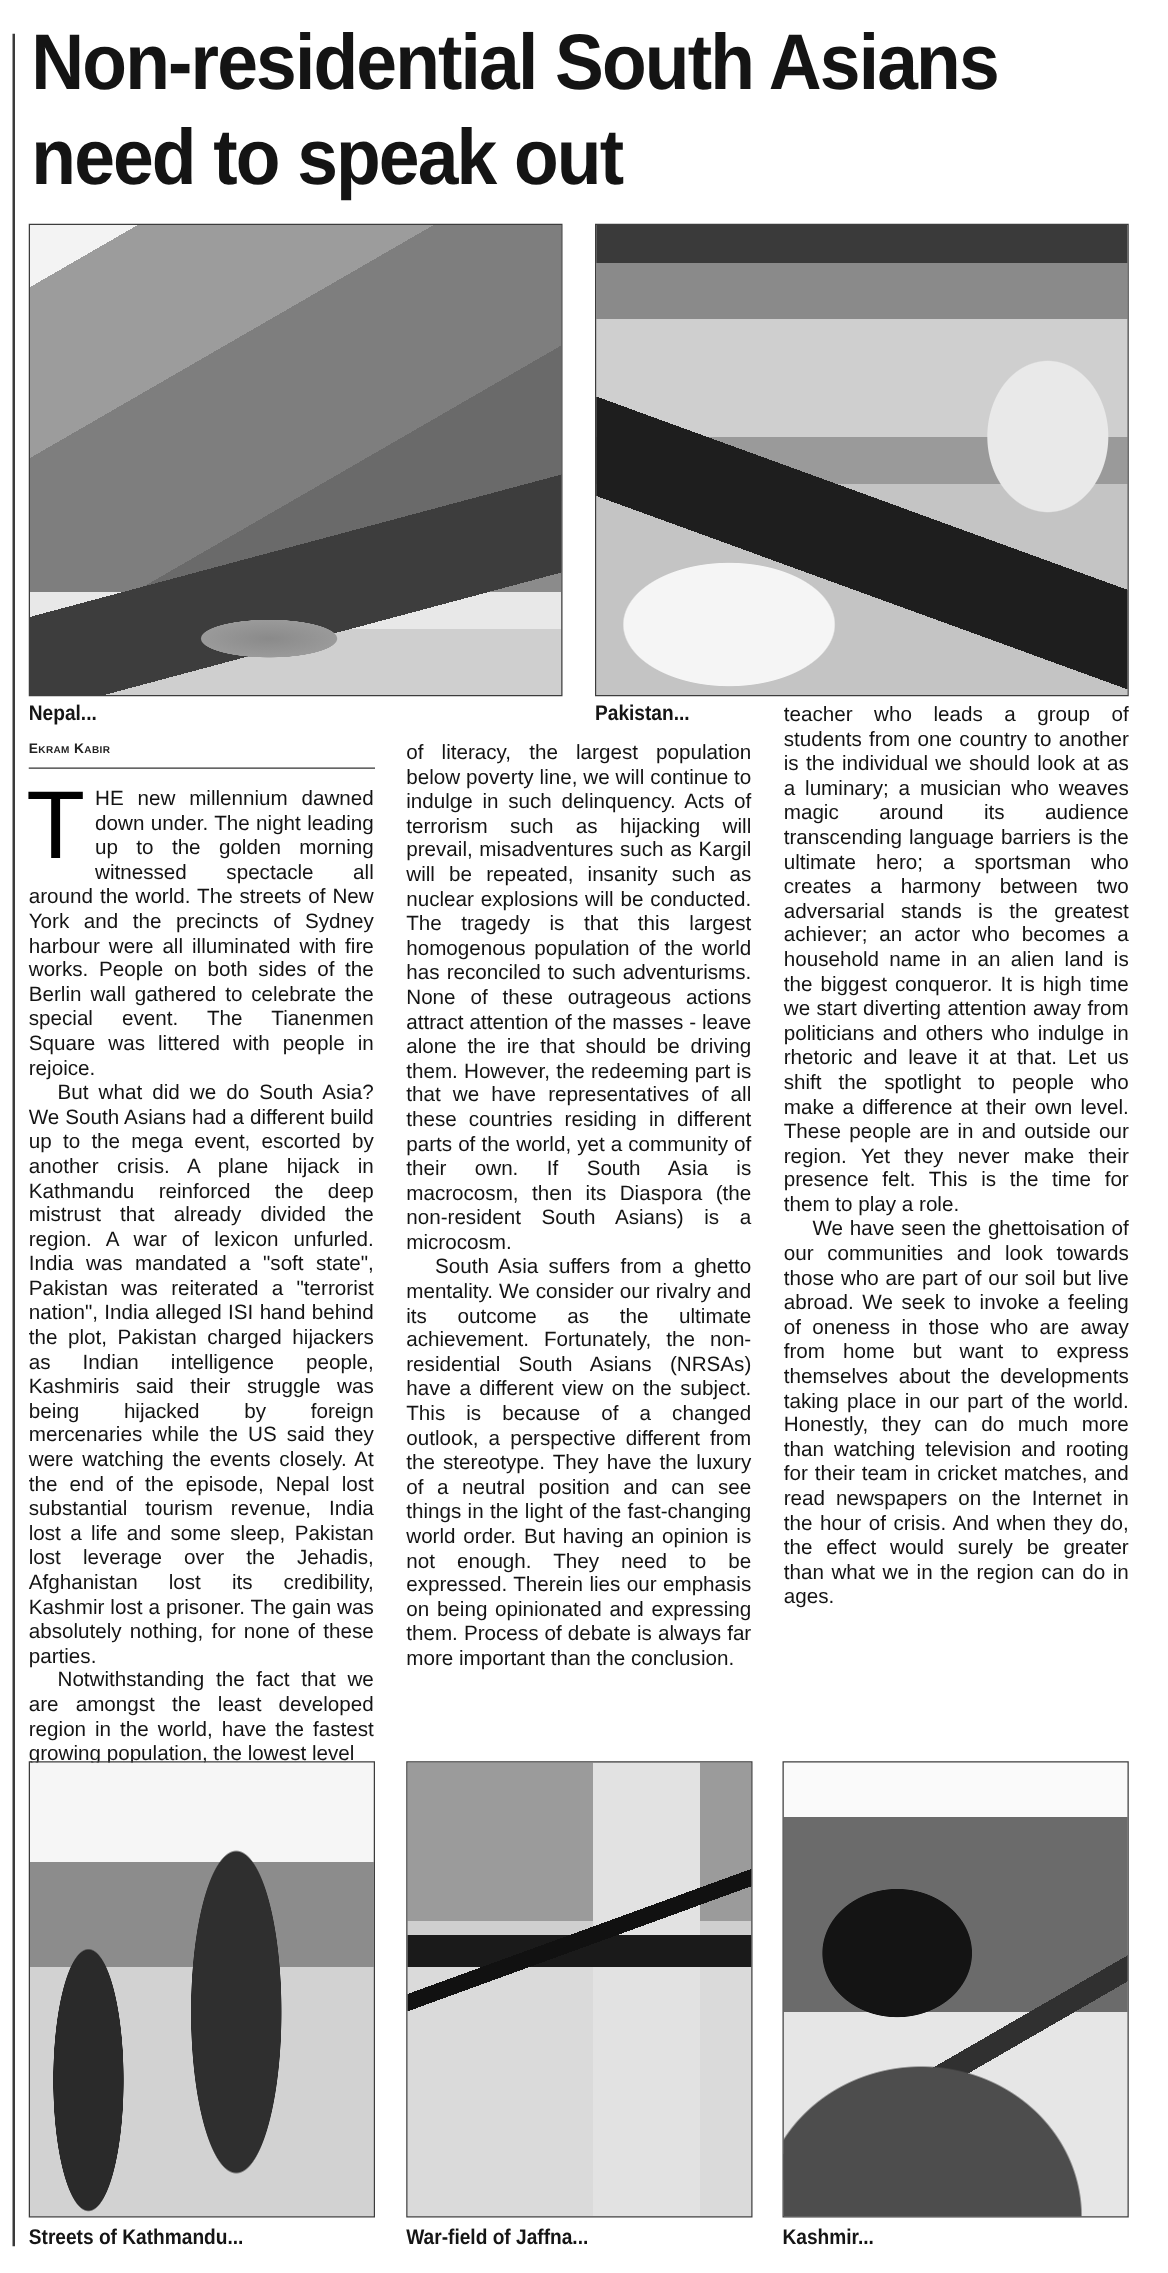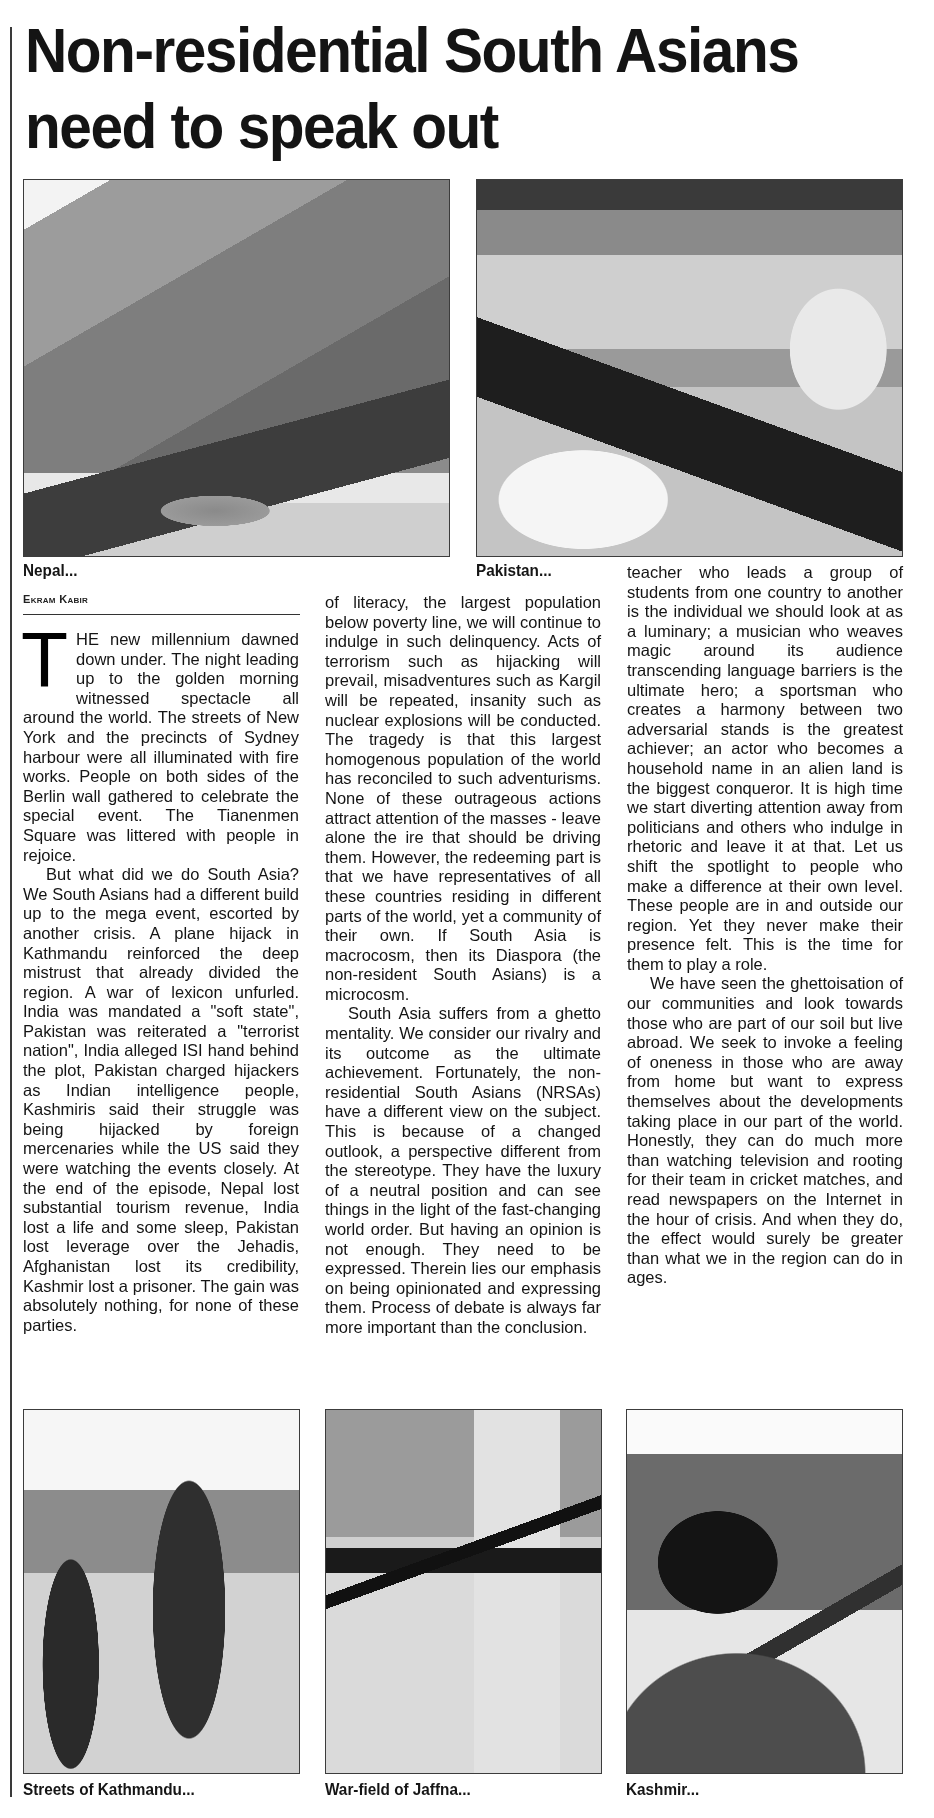--- a/index.html
+++ b/index.html
@@ -75,20 +75,21 @@
 <div class="caption" style="left:23px; top:561px;">Nepal...</div>
 
 <div class="photo ph-pakistan"></div>
 <div class="caption" style="left:476px; top:561px;">Pakistan...</div>
 
 <div class="byline">Ekram Kabir</div>
 
 <div class="col col-1">
   <p class="first"><span class="dropcap">T</span><span>HE new millennium dawned down under. The night leading up to the golden morning witnessed spectacle all around the world. The streets of New York and the precincts of Sydney harbour were all illuminated with fire works. People on both sides of the Berlin wall gathered to celebrate the special event. The Tianenmen Square was littered with people in rejoice.</span></p>
   <p>But what did we do South Asia? We South Asians had a different build up to the mega event, escorted by another crisis. A plane hijack in Kathmandu reinforced the deep mistrust that already divided the region. A war of lexicon unfurled. India was mandated a "soft state", Pakistan was reiterated a "terrorist nation", India alleged ISI hand behind the plot, Pakistan charged hijackers as Indian intelligence people, Kashmiris said their struggle was being hijacked by foreign mercenaries while the US said they were watching the events closely. At the end of the episode, Nepal lost substantial tourism revenue, India lost a life and some sleep, Pakistan lost leverage over the Jehadis, Afghanistan lost its credibility, Kashmir lost a prisoner. The gain was absolutely nothing, for none of these parties.</p>
+  <p>Notwithstanding the fact that we are amongst the least developed region in the world, have the fastest growing population, the lowest level</p>
 </div>
 
 <div class="col col-2">
   <p class="first">of literacy, the largest population below poverty line, we will continue to indulge in such delinquency. Acts of terrorism such as hijacking will prevail, misadventures such as Kargil will be repeated, insanity such as nuclear explosions will be conducted. The tragedy is that this largest homogenous population of the world has reconciled to such adventurisms. None of these outrageous actions attract attention of the masses - leave alone the ire that should be driving them. However, the redeeming part is that we have representatives of all these countries residing in different parts of the world, yet a community of their own. If South Asia is macrocosm, then its Diaspora (the non-resident South Asians) is a microcosm.</p>
   <p>South Asia suffers from a ghetto mentality. We consider our rivalry and its outcome as the ultimate achievement. Fortunately, the non-residential South Asians (NRSAs) have a different view on the subject. This is because of a changed outlook, a perspective different from the stereotype. They have the luxury of a neutral position and can see things in the light of the fast-changing world order. But having an opinion is not enough. They need to be expressed. Therein lies our emphasis on being opinionated and expressing them. Process of debate is always far more important than the conclusion.</p>
 </div>
 
 <div class="col col-3">
   <p class="first">teacher who leads a group of students from one country to another is the individual we should look at as a luminary; a musician who weaves magic around its audience transcending language barriers is the ultimate hero; a sportsman who creates a harmony between two adversarial stands is the greatest achiever; an actor who becomes a household name in an alien land is the biggest conqueror. It is high time we start diverting attention away from politicians and others who indulge in rhetoric and leave it at that.  Let us shift the spotlight to people who make a difference at their own level. These people are in and outside our region. Yet they never make their presence felt. This is the time for them to play a role.</p>
   <p>We have seen the ghettoisation of our communities and look towards those who are part of our soil but live abroad. We seek to invoke a feeling of oneness in those who are away from home but want to express themselves about the developments taking place in our part of the world. Honestly, they can do much more than watching television and rooting for their team in cricket matches, and read newspapers on the Internet in the hour of crisis. And when they do, the effect would surely be greater than what we in the region can do in ages.</p>

